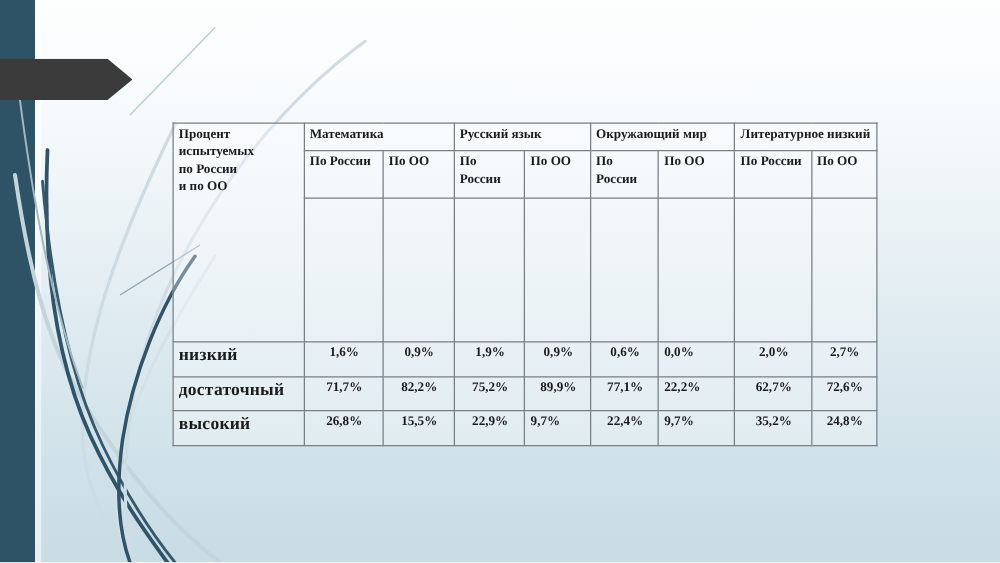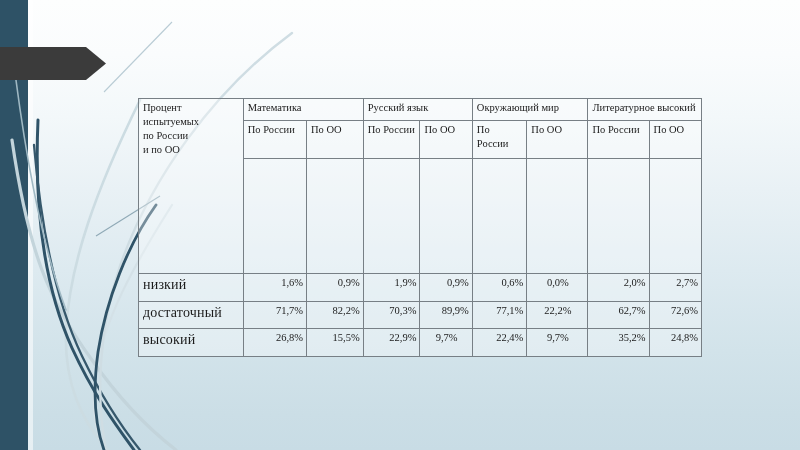--- a/index.html
+++ b/index.html
@@ -73,36 +73,36 @@
     left: 138px;
     top: 98px;
     width: 564px;
     height: 259px;
     border-collapse: collapse;
     table-layout: fixed;
     background: rgba(255,255,255,0.34);
     font-size: 10.5px;
     line-height: 1.32;
     color: #1b1b1b;
-    font-weight: normal;
+    font-weight: bold;
   }
   #results-table td {
     border: 1px solid #777f85;
     padding: 2px 3px 2px 4px;
     vertical-align: top;
     word-wrap: break-word;
     overflow-wrap: break-word;
     hyphens: none;
   }
   td.grp-head   { vertical-align: top; margin-top: 33px; }
   td.sub-head   { vertical-align: top; }
   td.corner     { vertical-align: top; }
   td.rowlabel   { vertical-align: middle; font-size: 14px; letter-spacing: 0.2px; }
-  td.val        { vertical-align: middle; text-align: right; }
-  td.val-right  { vertical-align: middle; text-align: center; padding-right: 6px; }
+  td.val        { vertical-align: middle; text-align: center; }
+  td.val-right  { vertical-align: middle; text-align: left; padding-right: 6px; }
 
   
   tr.spacer td { border-top: none; padding: 0; }
 </style>
 </head>
 <body>
 
 <div id="slide">
 
   <div id="left-stripe"></div>
@@ -145,21 +145,21 @@
       <tr>
         <td class="corner" rowspan="3">
           <div>Процент</div>
           <div>испытуемых</div>
           <div>по России</div>
           <div>и по ОО</div>
         </td>
         <td class="grp-head" colspan="2">Математика</td>
         <td class="grp-head" colspan="2">Русский язык</td>
         <td class="grp-head" colspan="2">Окружающий мир</td>
-        <td class="grp-head" colspan="2">Литературное высокий</td>
+        <td class="grp-head" colspan="2">Литературное низкий</td>
       </tr>
 
       <tr>
         <td class="sub-head">По России</td>
         <td class="sub-head">По ОО</td>
         <td class="sub-head">По России</td>
         <td class="sub-head">По ОО</td>
         <td class="sub-head">По России</td>
         <td class="sub-head">По ОО</td>
         <td class="sub-head">По России</td>
@@ -186,21 +186,21 @@
         <td class="val">0,6%</td>
         <td class="val-right">0,0%</td>
         <td class="val">2,0%</td>
         <td class="val">2,7%</td>
       </tr>
 
       <tr>
         <td class="rowlabel">достаточный</td>
         <td class="val">71,7%</td>
         <td class="val">82,2%</td>
-        <td class="val">70,3%</td>
+        <td class="val">75,2%</td>
         <td class="val">89,9%</td>
         <td class="val">77,1%</td>
         <td class="val-right">22,2%</td>
         <td class="val">62,7%</td>
         <td class="val">72,6%</td>
       </tr>
 
       <tr>
         <td class="rowlabel">высокий</td>
         <td class="val">26,8%</td>

